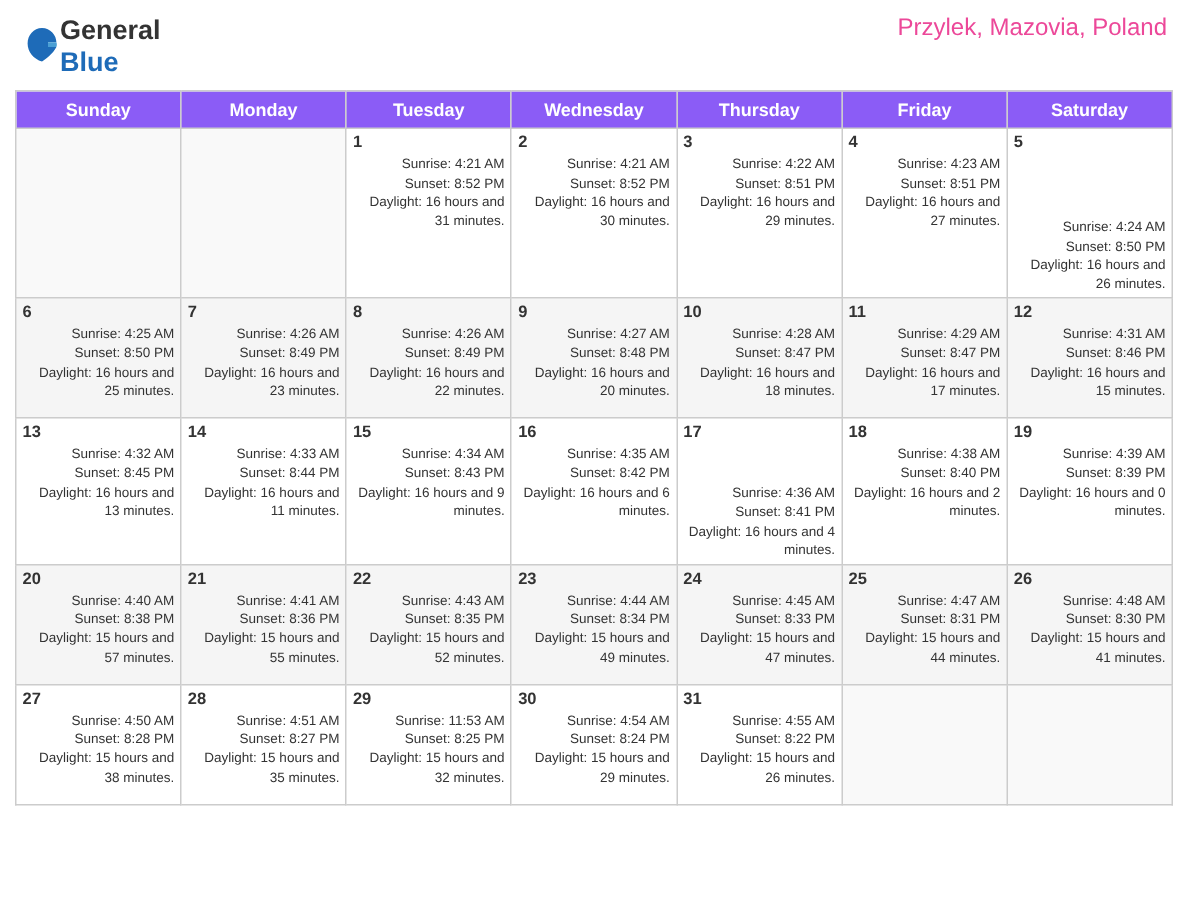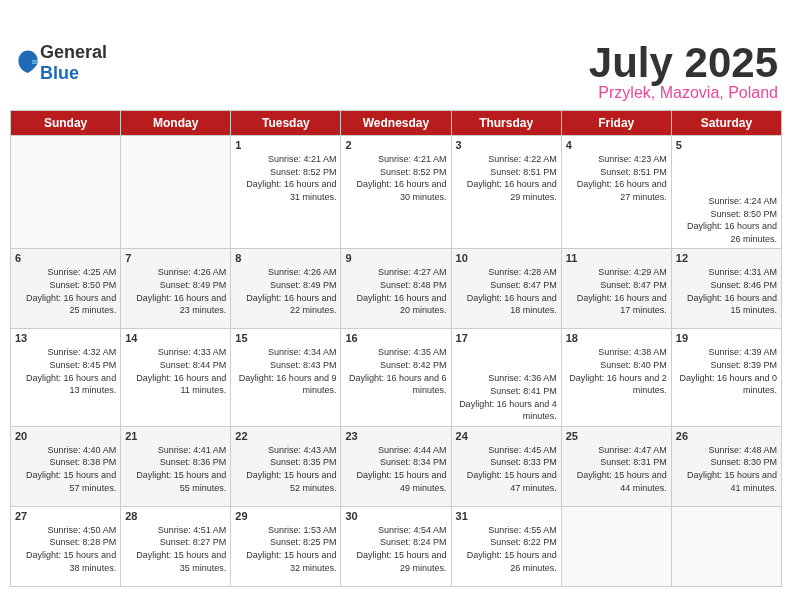--- a/index.html
+++ b/index.html
@@ -1,35 +1,35 @@
 <!DOCTYPE html>
 <html><head>
   <meta charset="utf-8">
   <style>
     * { margin: 0; padding: 0; box-sizing: border-box; }
     body { width: 792px; height: 612px; font-family: Arial, sans-serif; background: #fff; overflow: hidden; }
     
     .page { width: 792px; height: 612px; padding: 10px; }
     
-    .header { display: flex; justify-content: space-between; align-items: flex-start; margin-bottom: 8px; padding: 0 4px; margin-top: 32px; }
+    .header { display: flex; justify-content: space-between; align-items: flex-start; margin-bottom: 8px; padding: 0 4px; }
     
     .logo { display: flex; align-items: center; }
     .logo-text { display: flex; flex-direction: column; }
     .logo-general { font-size: 18px; font-weight: bold; color: #333; }
     .logo-blue { font-size: 18px; font-weight: bold; color: #1e6bb8; }
     .logo-icon { width: 24px; height: 28px; margin-left: 2px; }
     
     .title-block { text-align: right; }
     .calendar-title { font-size: 42px; font-weight: bold; color: #333; line-height: 1; }
     .calendar-subtitle { font-size: 16px; color: #ec4899; }
     
     table { width: 100%; border-collapse: collapse; table-layout: fixed; }
     
     thead th {
-      background: #b91c1c;
+      background: #8b5cf6;
       color: white;
       text-align: center;
       padding: 5px 3px;
       font-size: 12px;
       font-weight: bold;
       border: 1px solid #ccc;
     }
     
     tbody td {
       border: 1px solid #ccc;
@@ -59,21 +59,20 @@
       <svg class="logo-icon" viewBox="0 0 30 35" xmlns="http://www.w3.org/2000/svg">
         <path d="M15 2 C8 2 3 8 3 15 C3 22 8 28 15 30 C18 28 24 24 27 18 L20 18 L20 14 L27 14 C27 8 22 2 15 2 Z" fill="#1e6bb8"></path>
         <path d="M27 14 L20 14 L20 18 L27 18 C27.5 16.7 27.5 15.3 27 14 Z" fill="#4a9fd4"></path>
       </svg>
       <div class="logo-text">
         <span class="logo-general">General</span>
         <span class="logo-blue">Blue</span>
       </div>
     </div>
     <div class="title-block">
-      <div class="calendar-title">July 2025</div>
       <div class="calendar-subtitle">Przylek, Mazovia, Poland</div>
     </div>
   </div>
 
   <table>
     <thead>
       <tr>
         <th>Sunday</th>
         <th>Monday</th>
         <th>Tuesday</th>
@@ -258,21 +257,21 @@
 Daylight: 15 hours and 38 minutes.</div>
           </td>
           <td>
             <span class="day-number">28</span>
             <div class="day-info" style="white-space: pre-line;">Sunrise: 4:51 AM
 Sunset: 8:27 PM
 Daylight: 15 hours and 35 minutes.</div>
           </td>
           <td>
             <span class="day-number">29</span>
-            <div class="day-info" style="white-space: pre-line;">Sunrise: 1:53 AM
+            <div class="day-info" style="white-space: pre-line;">Sunrise: 11:53 AM
 Sunset: 8:25 PM
 Daylight: 15 hours and 32 minutes.</div>
           </td>
           <td>
             <span class="day-number">30</span>
             <div class="day-info" style="white-space: pre-line;">Sunrise: 4:54 AM
 Sunset: 8:24 PM
 Daylight: 15 hours and 29 minutes.</div>
           </td>
           <td>

